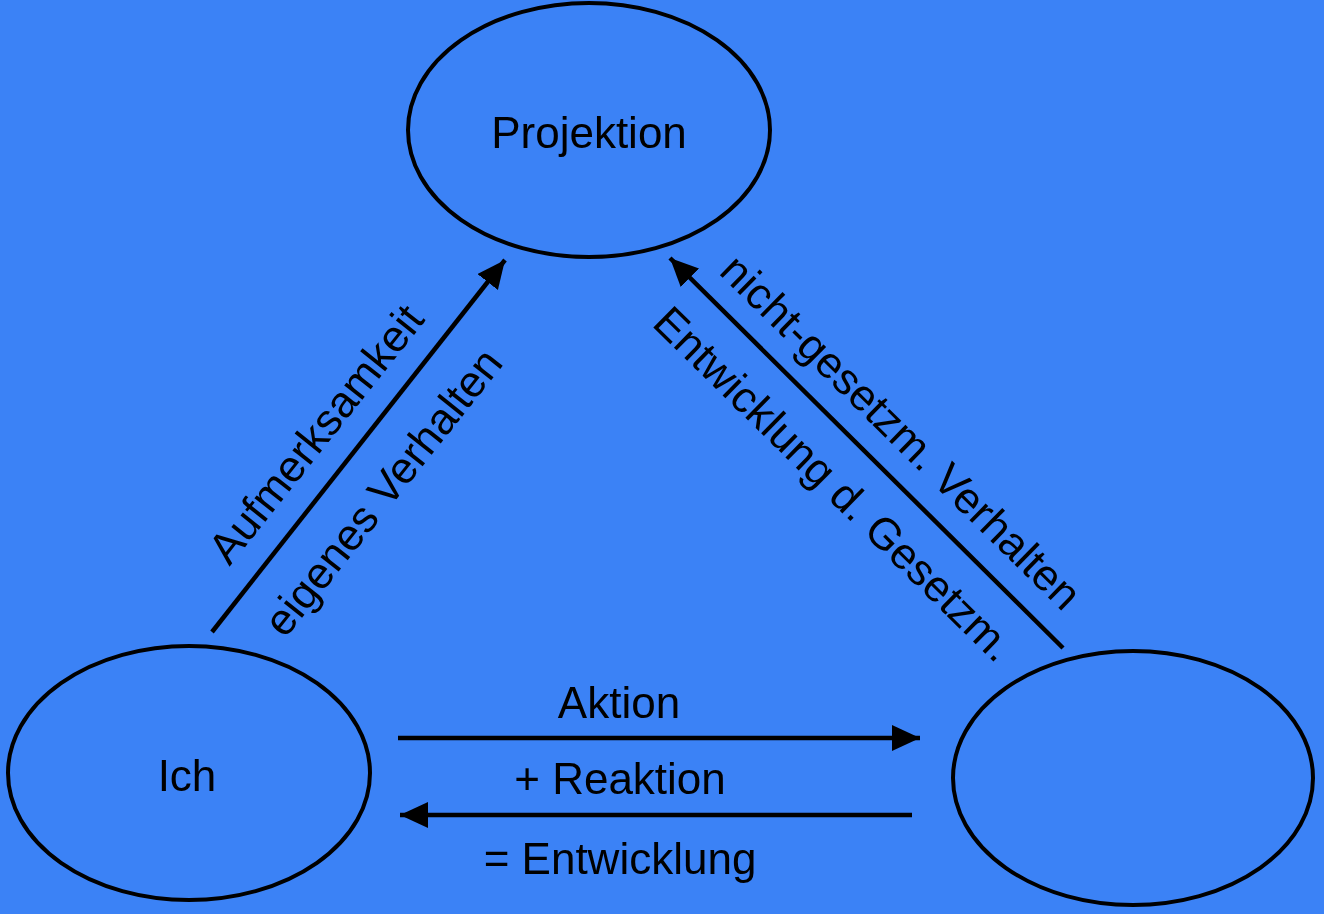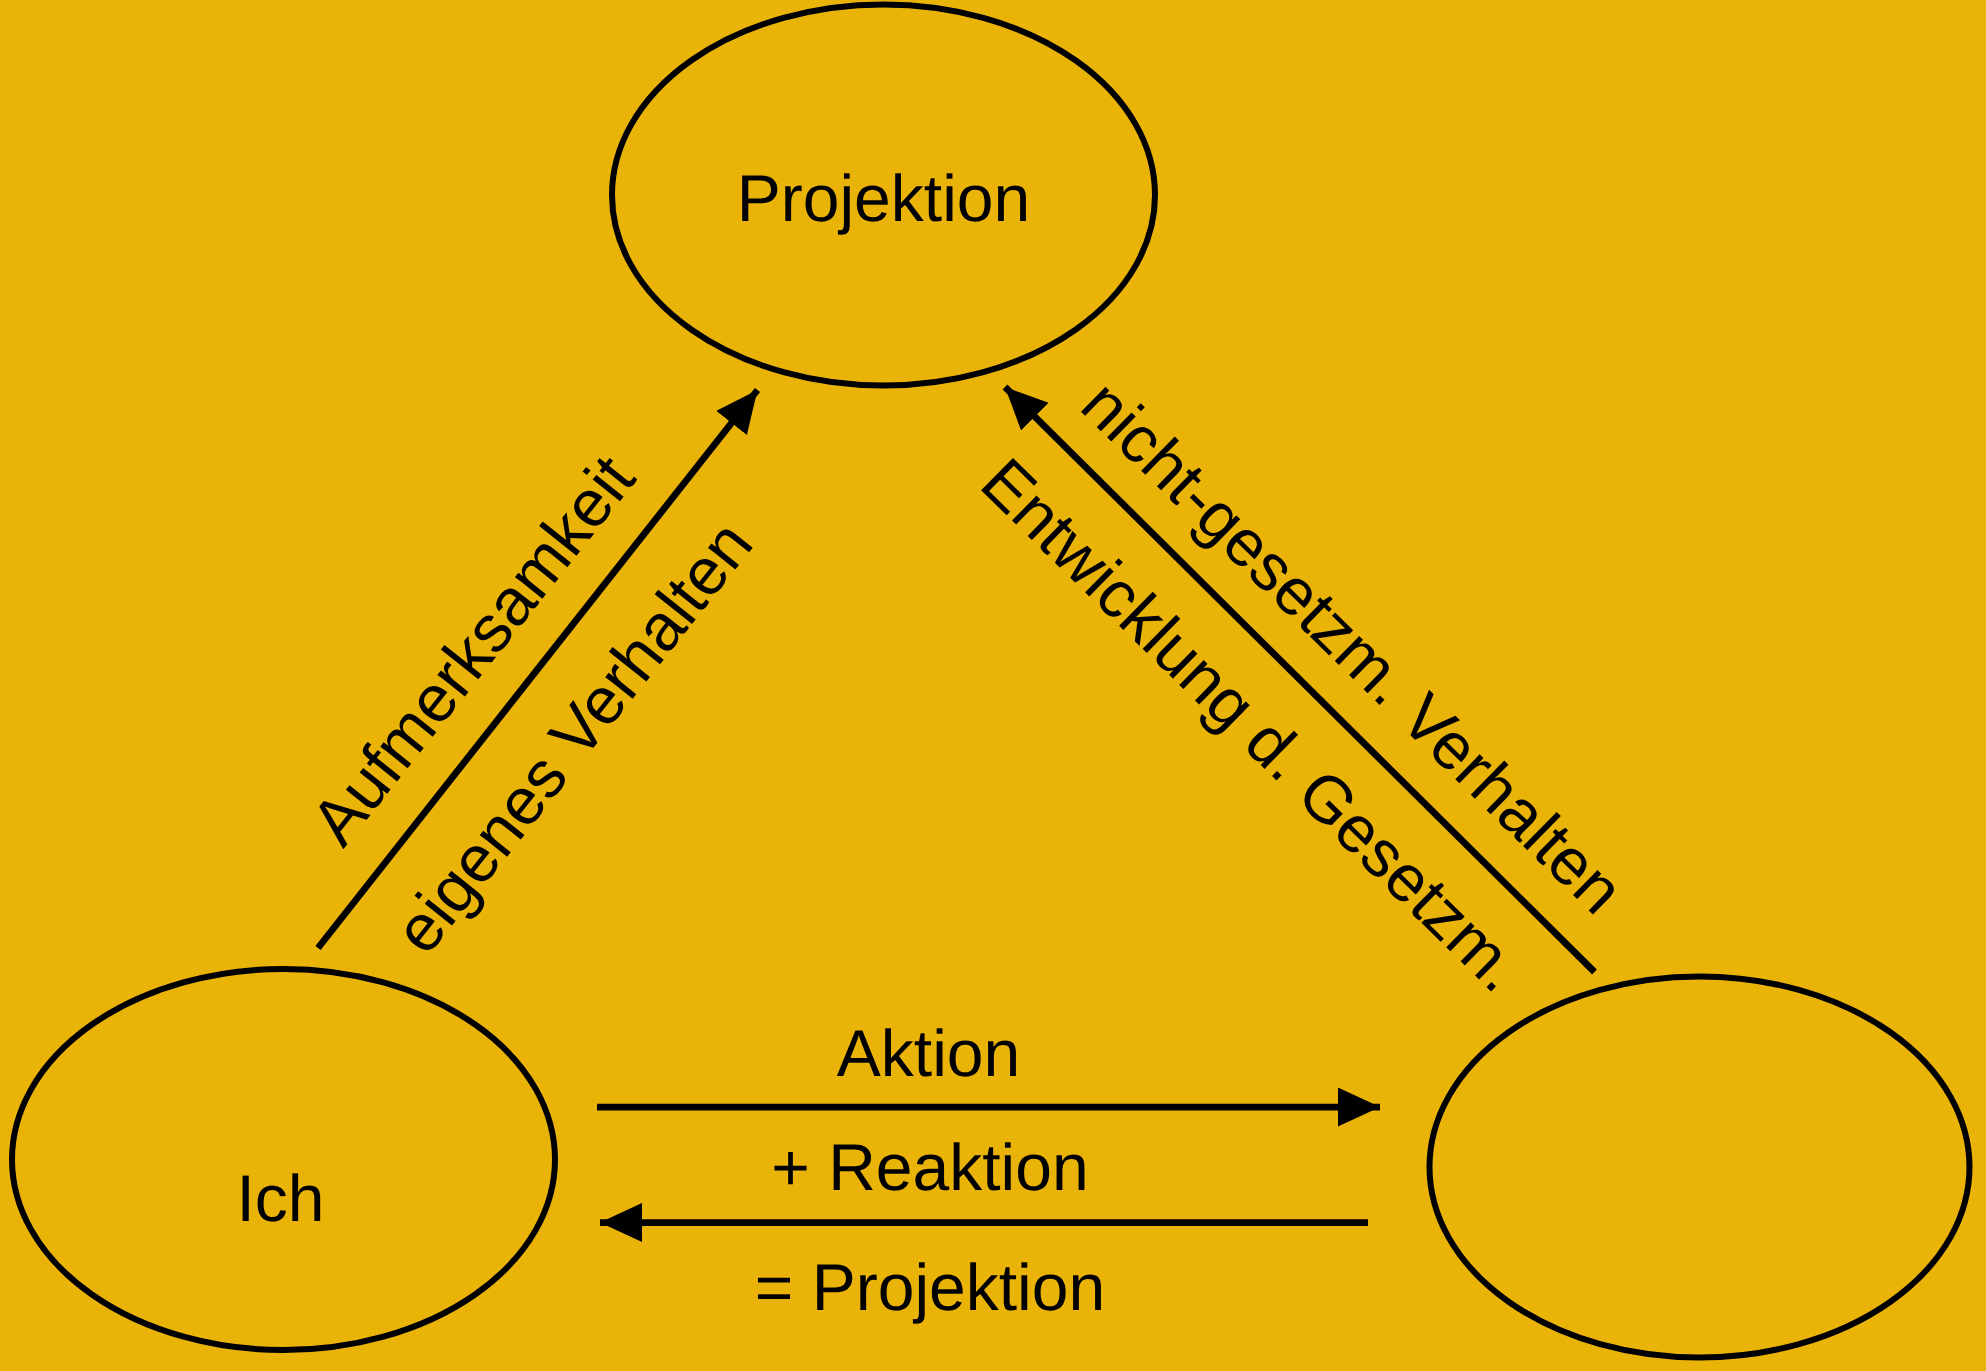--- a/index.html
+++ b/index.html
@@ -4,21 +4,21 @@
 <style>
   html, body {
     margin: 0;
     padding: 0;
     background: #ffffff;
   }
   .canvas {
     position: relative;
     width: 1324px;
     height: 914px;
-    background: #eab308;
+    background: #3b82f6;
     color: #000000;
     font-family: "Liberation Sans", sans-serif;
     overflow: hidden;
   }
   .canvas svg {
     position: absolute;
     top: 0;
     left: 0;
   }
   .label {
@@ -52,25 +52,25 @@
     <ellipse cx="189" cy="773" rx="181" ry="127" fill="none" stroke="#000000" stroke-width="4"></ellipse>
     <ellipse cx="1133" cy="778" rx="180" ry="127" fill="none" stroke="#000000" stroke-width="4"></ellipse>
 
     <line x1="212" y1="632" x2="505" y2="260" stroke="#000000" stroke-width="4.5" marker-end="url(#arrowhead)"></line>
     <line x1="1063" y1="648" x2="670" y2="258" stroke="#000000" stroke-width="4.5" marker-end="url(#arrowhead)"></line>
     <line x1="398" y1="738" x2="920" y2="738" stroke="#000000" stroke-width="4.5" marker-end="url(#arrowhead)"></line>
     <line x1="912" y1="815" x2="400" y2="815" stroke="#000000" stroke-width="4.5" marker-end="url(#arrowhead)"></line>
   </svg>
 
   <div class="label" style="left:589px; top:133px;">Projektion</div>
-  <div class="label" style="left:187px; top:776px;margin-top:24px;">Ich</div>
+  <div class="label" style="left:187px; top:776px;">Ich</div>
 
   <div class="label rot-up" style="left:316px; top:434px;">Aufmerksamkeit</div>
   <div class="label rot-up" style="left:383px; top:492px;">eigenes Verhalten</div>
 
   <div class="label rot-down" style="left:901px; top:432px;">nicht-gesetzm. Verhalten</div>
   <div class="label rot-down" style="left:834px; top:484px;">Entwicklung d. Gesetzm.</div>
 
   <div class="label" style="left:620px; top:779px;">+ Reaktion</div>
   <div class="label" style="left:619px; top:703px;">Aktion</div>
-  <div class="label" style="left:620px; top:859px;">= Projektion</div>
+  <div class="label" style="left:620px; top:859px;">= Entwicklung</div>
 
 </div>
 
 </body></html>

